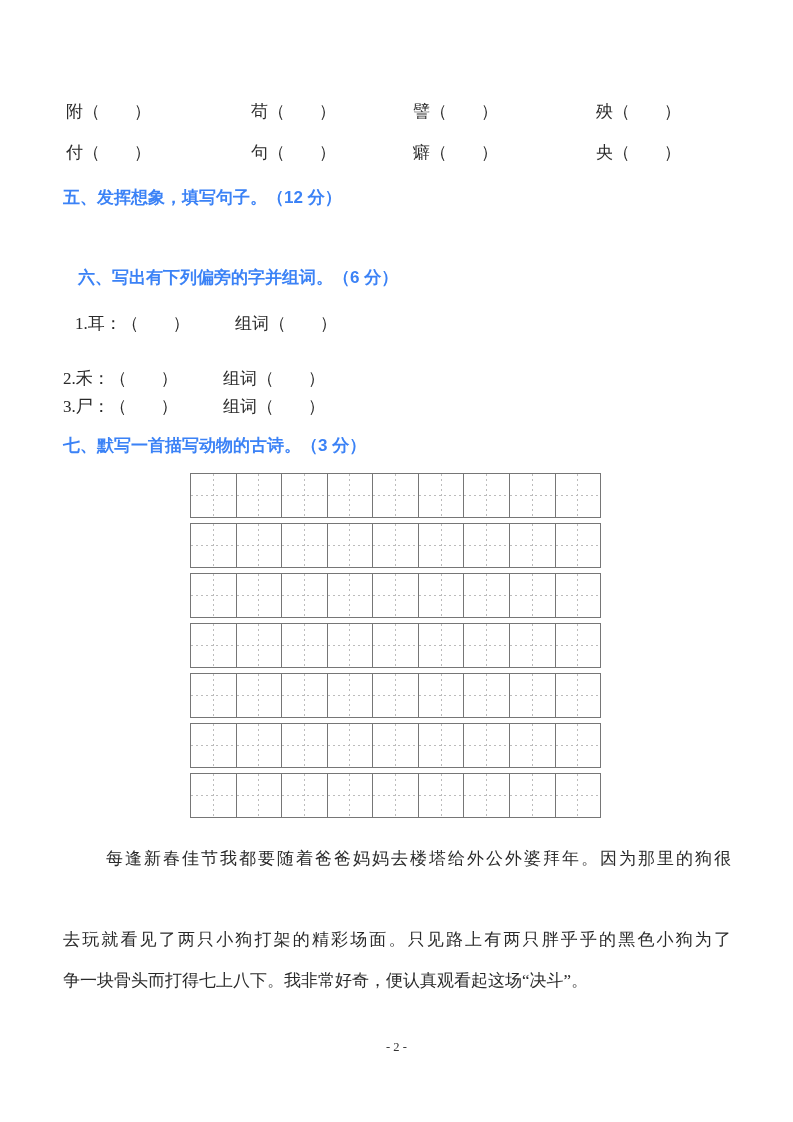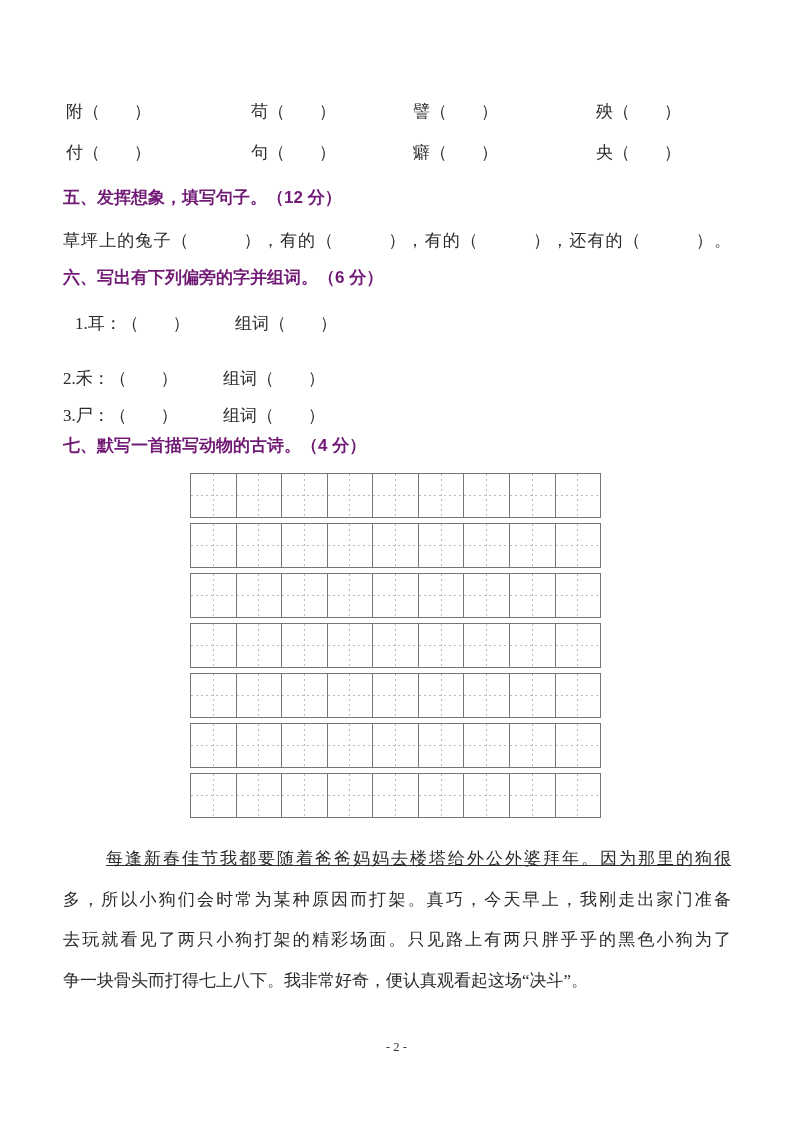--- a/index.html
+++ b/index.html
@@ -11,41 +11,41 @@
     font-family:"Liberation Serif","DejaVu Serif",serif;
     color:#222222;
   }
   .abs { position:absolute; }
   .bodytext { font-size:17px; line-height:22px; color:#2a2a2a; }
   .nowrap { white-space:nowrap; }
   .heading {
     font-family:"Liberation Sans","DejaVu Sans",sans-serif;
     font-weight:700;
     font-size:17px; line-height:22px;
-    color:#701a75;
+    color:#3b82f6;
     white-space:nowrap;
   }
   
   .wcol1 { left:66px; }
   .wcol2 { left:251px; }
   .wcol3 { left:413px; }
   .wcol4 { left:596px; }
   .wrow1 { top:101px; }
   .wrow2 { top:142px; }
   
   .fill-line {
     left:63px; width:668px;
     text-align:justify; text-align-last:justify;
   }
   
   .radical-left  { left:63px; }
   .radical-right { left:223px; }
   .ritem1 { top:313px;margin-left:12px; }
   .ritem2 { top:368px; }
-  .ritem3 { top:405px; }
+  .ritem3 { top:396px; }
   
   .writing-grid {
     position:absolute;
     left:190px; top:473px; width:411px;
     display:flex; flex-direction:column; gap:5px;
   }
   .grid-row {
     display:flex;
     height:43px;
     border:1px solid #767676;
@@ -62,21 +62,21 @@
     background-repeat:no-repeat;
   }
   .grid-cell:last-child { border-right:none; }
   
   .para-line {
     left:63px; width:668px;
     font-size:17px; line-height:22px;
     color:#2a2a2a;
   }
   .jl { text-align:justify; text-align-last:justify; }
-  .indent { text-indent:43px;text-decoration:underline; }
+  .indent { text-indent:43px; }
   
   .footer {
     left:0; width:100%; top:1040px;
     text-align:center;
     font-size:12.5px; color:#333333;
     font-family:"Liberation Serif","DejaVu Serif",serif;
   }
 </style>
 </head>
 <body>
@@ -86,31 +86,30 @@
   <span class="abs bodytext nowrap wrow1 wcol1">附（　　）</span>
   <span class="abs bodytext nowrap wrow1 wcol2">苟（　　）</span>
   <span class="abs bodytext nowrap wrow1 wcol3">譬（　　）</span>
   <span class="abs bodytext nowrap wrow1 wcol4">殃（　　）</span>
   <span class="abs bodytext nowrap wrow2 wcol1">付（　　）</span>
   <span class="abs bodytext nowrap wrow2 wcol2">句（　　）</span>
   <span class="abs bodytext nowrap wrow2 wcol3">癖（　　）</span>
   <span class="abs bodytext nowrap wrow2 wcol4">央（　　）</span>
 
   <div class="abs heading" style="left:63px; top:187px;">五、发挥想象，填写句子。（12 分）</div>
-  <div class="abs bodytext fill-line" style="top:230px;">草坪上的兔子（　　　），有的（　　　），有的（　　　），还有的（　　　）。</div>
 
-  <div class="abs heading" style="left:63px; top:267px;">六、写出有下列偏旁的字并组词。（6 分）</div>
+  <div class="abs heading" style="left:78px; top:267px;">六、写出有下列偏旁的字并组词。（6 分）</div>
   <span class="abs bodytext nowrap ritem1 radical-left">1.耳：（　　）</span>
   <span class="abs bodytext nowrap ritem1 radical-right">组词（　　）</span>
   <span class="abs bodytext nowrap ritem2 radical-left">2.禾：（　　）</span>
   <span class="abs bodytext nowrap ritem2 radical-right">组词（　　）</span>
   <span class="abs bodytext nowrap ritem3 radical-left">3.尸：（　　）</span>
   <span class="abs bodytext nowrap ritem3 radical-right">组词（　　）</span>
 
-  <div class="abs heading" style="left:63px; top:435px;">七、默写一首描写动物的古诗。（4 分）</div>
+  <div class="abs heading" style="left:63px; top:435px;">七、默写一首描写动物的古诗。（3 分）</div>
   <div class="writing-grid">
       <div class="grid-row">
         <div class="grid-cell"></div>
         <div class="grid-cell"></div>
         <div class="grid-cell"></div>
         <div class="grid-cell"></div>
         <div class="grid-cell"></div>
         <div class="grid-cell"></div>
         <div class="grid-cell"></div>
         <div class="grid-cell"></div>
@@ -178,19 +177,18 @@
         <div class="grid-cell"></div>
         <div class="grid-cell"></div>
         <div class="grid-cell"></div>
         <div class="grid-cell"></div>
         <div class="grid-cell"></div>
         <div class="grid-cell"></div>
       </div>
     </div>
 
   <div class="abs para-line jl indent" style="top:848px;">每逢新春佳节我都要随着爸爸妈妈去楼塔给外公外婆拜年。因为那里的狗很</div>
-  <div class="abs para-line jl" style="top:889px;">多，所以小狗们会时常为某种原因而打架。真巧，今天早上，我刚走出家门准备</div>
   <div class="abs para-line" style="top:970px;">争一块骨头而打得七上八下。我非常好奇，便认真观看起这场“决斗”。</div>
   <div class="abs para-line jl" style="top:929px;">去玩就看见了两只小狗打架的精彩场面。只见路上有两只胖乎乎的黑色小狗为了</div>
 
   <div class="abs footer">- 2 -</div>
 
 </div>
 
 </body></html>

